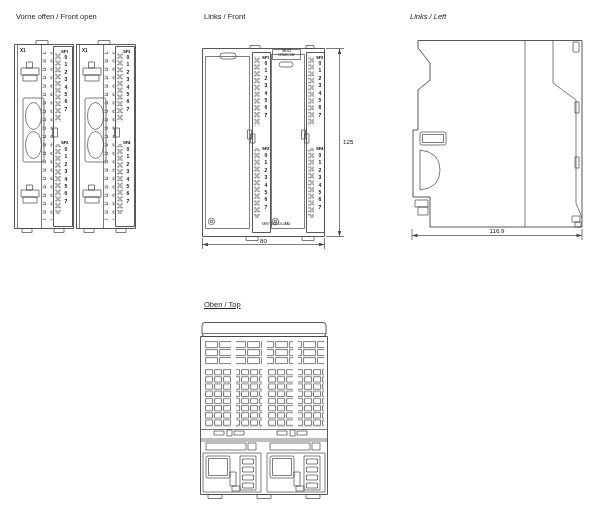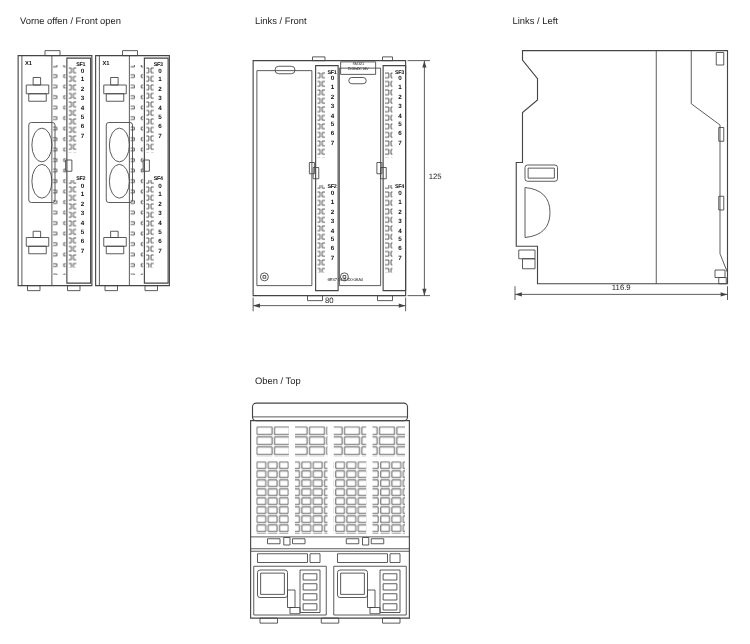--- a/index.html
+++ b/index.html
@@ -240,21 +240,21 @@
 7</div>
 
   <div class="ovl tlbl" style="left:70.5px;top:6px;width:28px;">SM 321</div>
   <div class="ovl tlbl" style="left:70.5px;top:10px;width:28px;">DI 32xDC 24V</div>
   <div class="ovl tinytxt" style="left:60px;top:178px;">6ES7 14-4LD0-0AA0</div>
 
   <div class="ovl dimtxt ctr" style="left:0px;top:193px;width:123px;">80</div>
   <div class="ovl dimtxt" style="left:141px;top:94px;">125</div>
 </div>
 
-<div class="vtitle" style="left:410px;top:12px;">Links / Left</div>
+<div class="vtitle" style="left:410px;top:12px;font-style:italic;">Links / Left</div>
 
 <div class="view" style="left:406px;top:38px;width:192px;height:206px;">
   <svg width="192" height="206">
     <g>
 
       <path class="ln" d="M12,2.5 H176 V189 H24 V159 H7 V92 H12 V52 L24,42 V25 L12,10 Z"></path>
 
       <rect x="167" y="4" width="6" height="10" class="ln2"></rect>
 
       <line x1="119" y1="2.5" x2="119" y2="189" class="ln2"></line>
@@ -285,21 +285,21 @@
       <line x1="6" y1="191" x2="6" y2="202" class="ln2"></line>
       <line x1="176" y1="191" x2="176" y2="202" class="ln2"></line>
       <line x1="6" y1="197.5" x2="176" y2="197.5" class="ln2"></line>
       <polygon points="6,197.5 11.5,195.8 11.5,199.2" class="fillc"></polygon>
       <polygon points="176,197.5 170.5,195.8 170.5,199.2" class="fillc"></polygon>
     </g>
   </svg>
   <div class="ovl dimtxt ctr" style="left:0px;top:189px;width:182px;">116.9</div>
 </div>
 
-<div class="vtitle" style="left:204px;top:300px;">Oben / Top</div>
+<div class="vtitle" style="left:204px;top:300px;text-decoration:underline;">Oben / Top</div>
 
 <div class="view" style="left:200px;top:322px;width:132px;height:180px;">
   <svg width="132" height="180">
     <defs>
       <pattern id="ventA" patternUnits="userSpaceOnUse" width="14" height="8" x="5" y="19">
         <rect x="0.6" y="0.6" width="12" height="6" class="ln2"></rect>
       </pattern>
       <pattern id="ventB" patternUnits="userSpaceOnUse" width="9" height="7.2" x="5" y="47">
         <rect x="0.6" y="0.6" width="7" height="5.2" class="ln2"></rect>
       </pattern>

